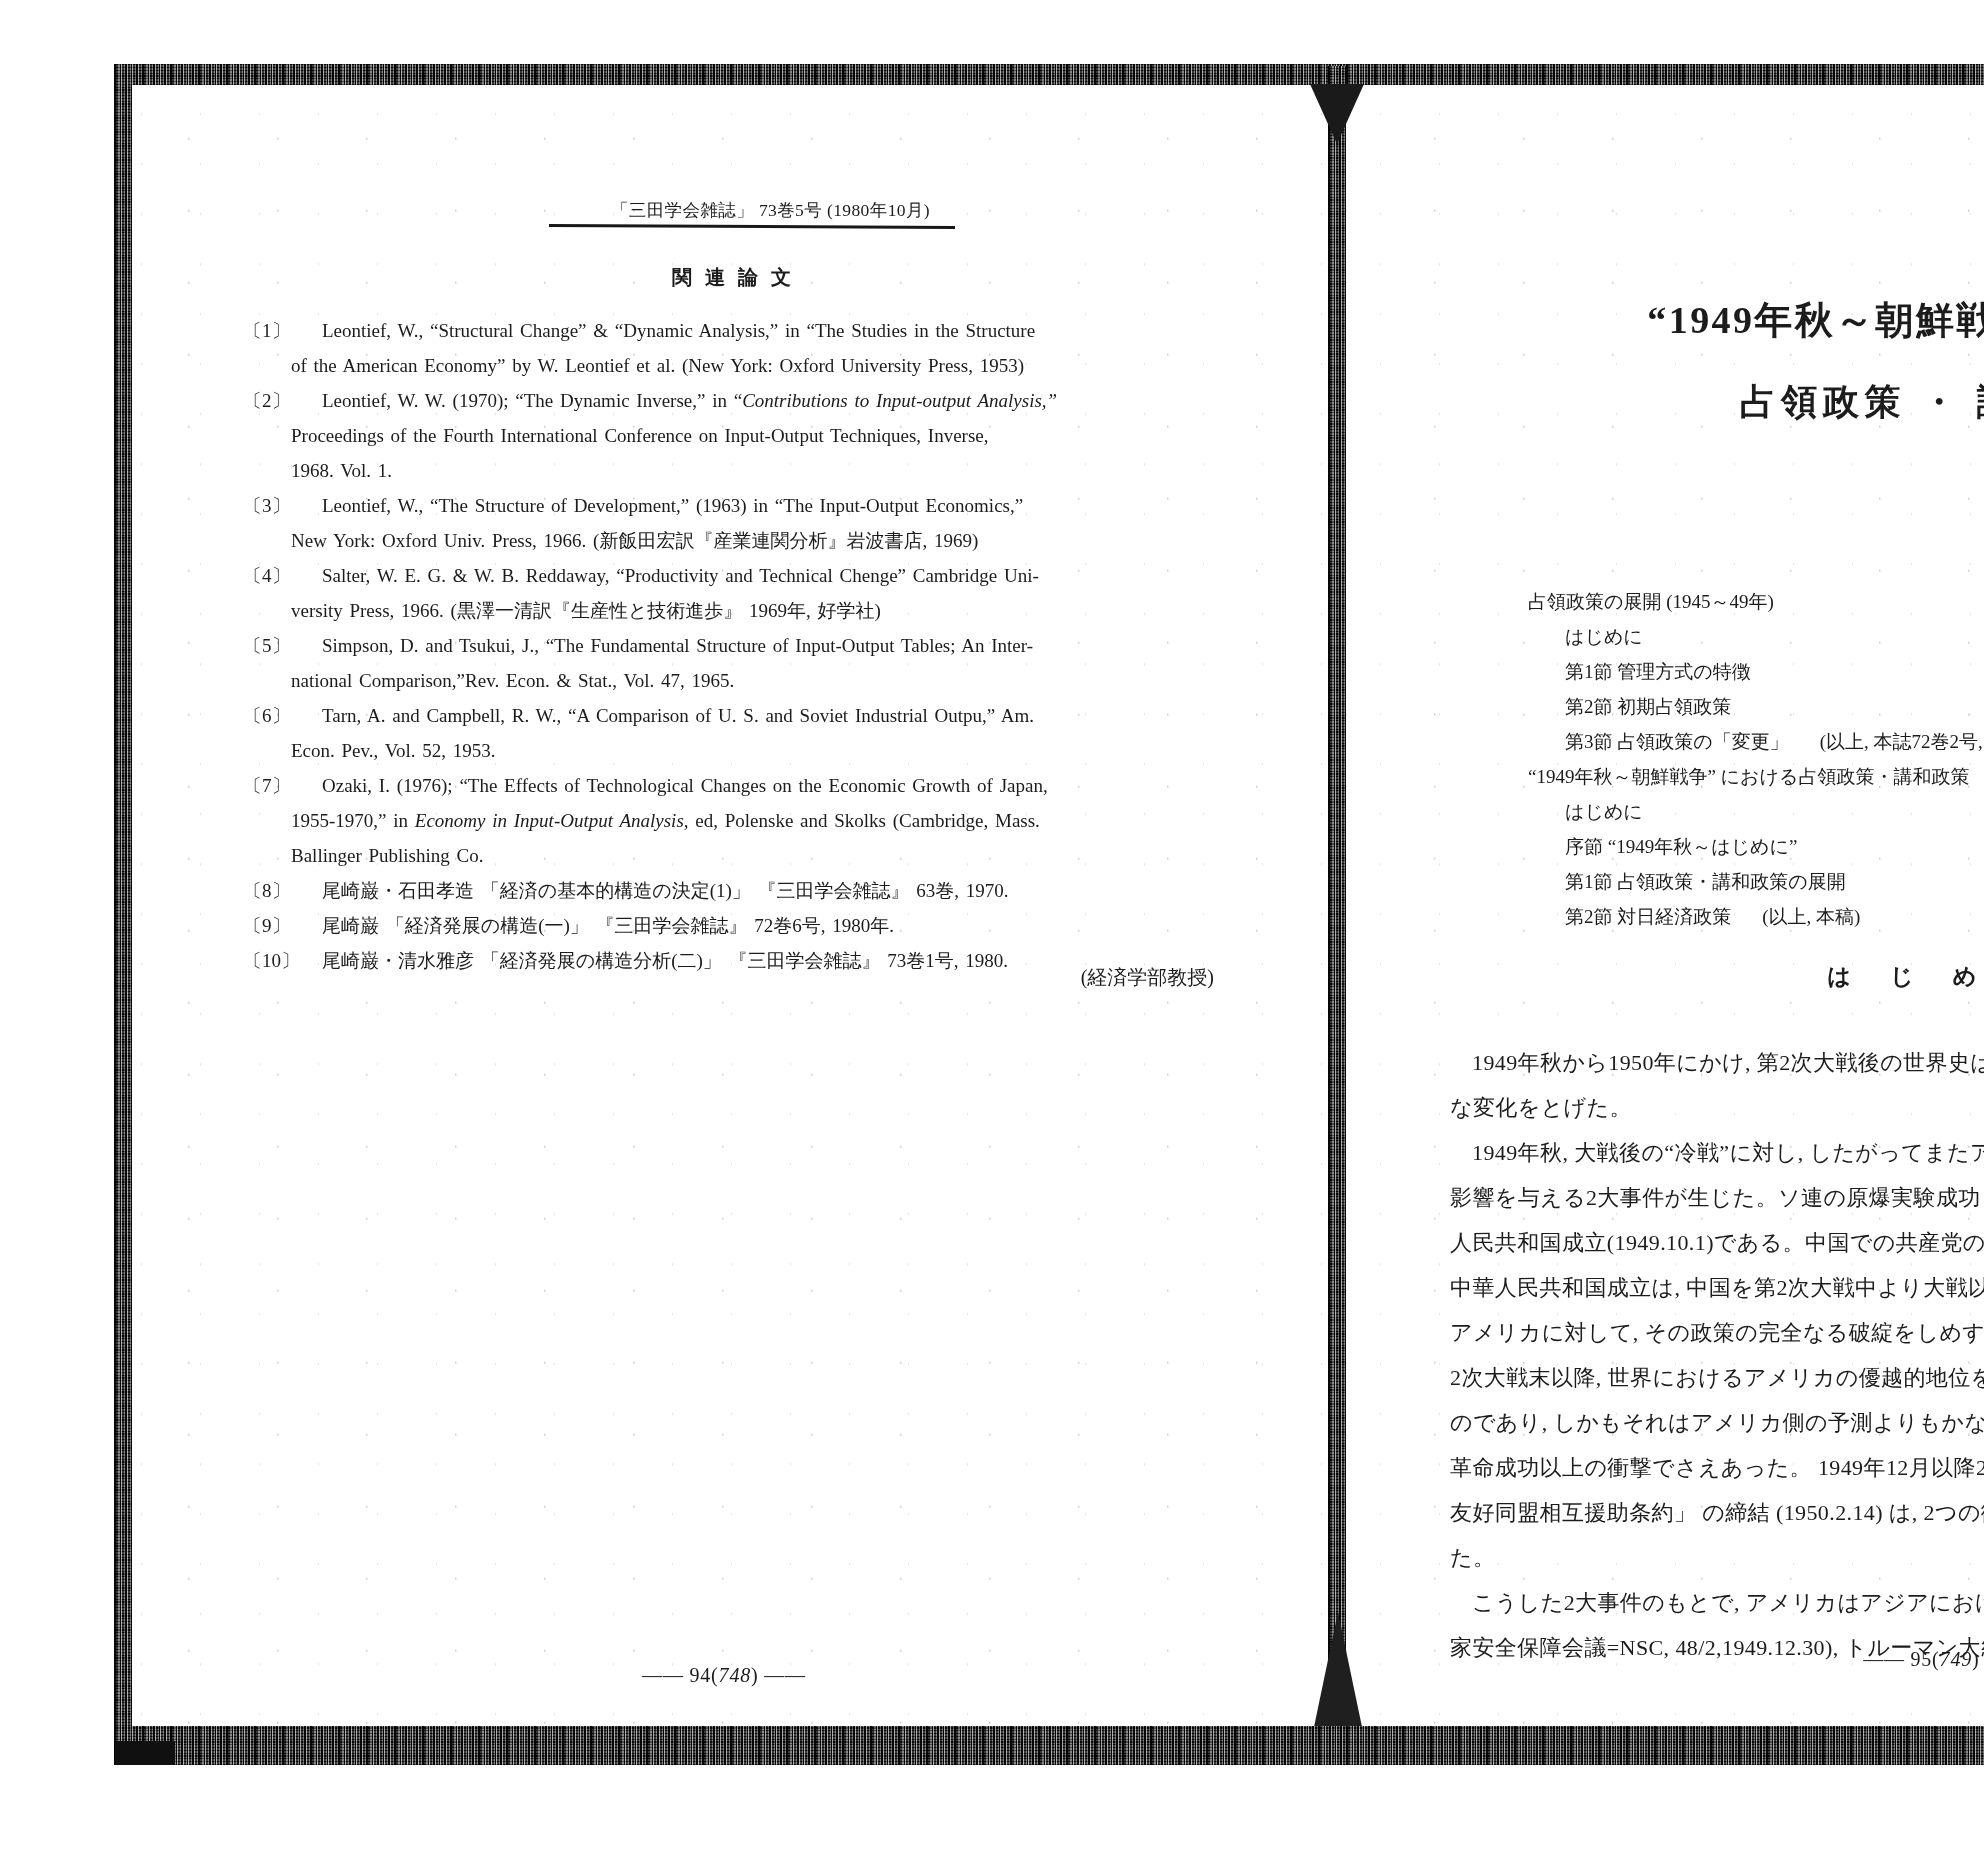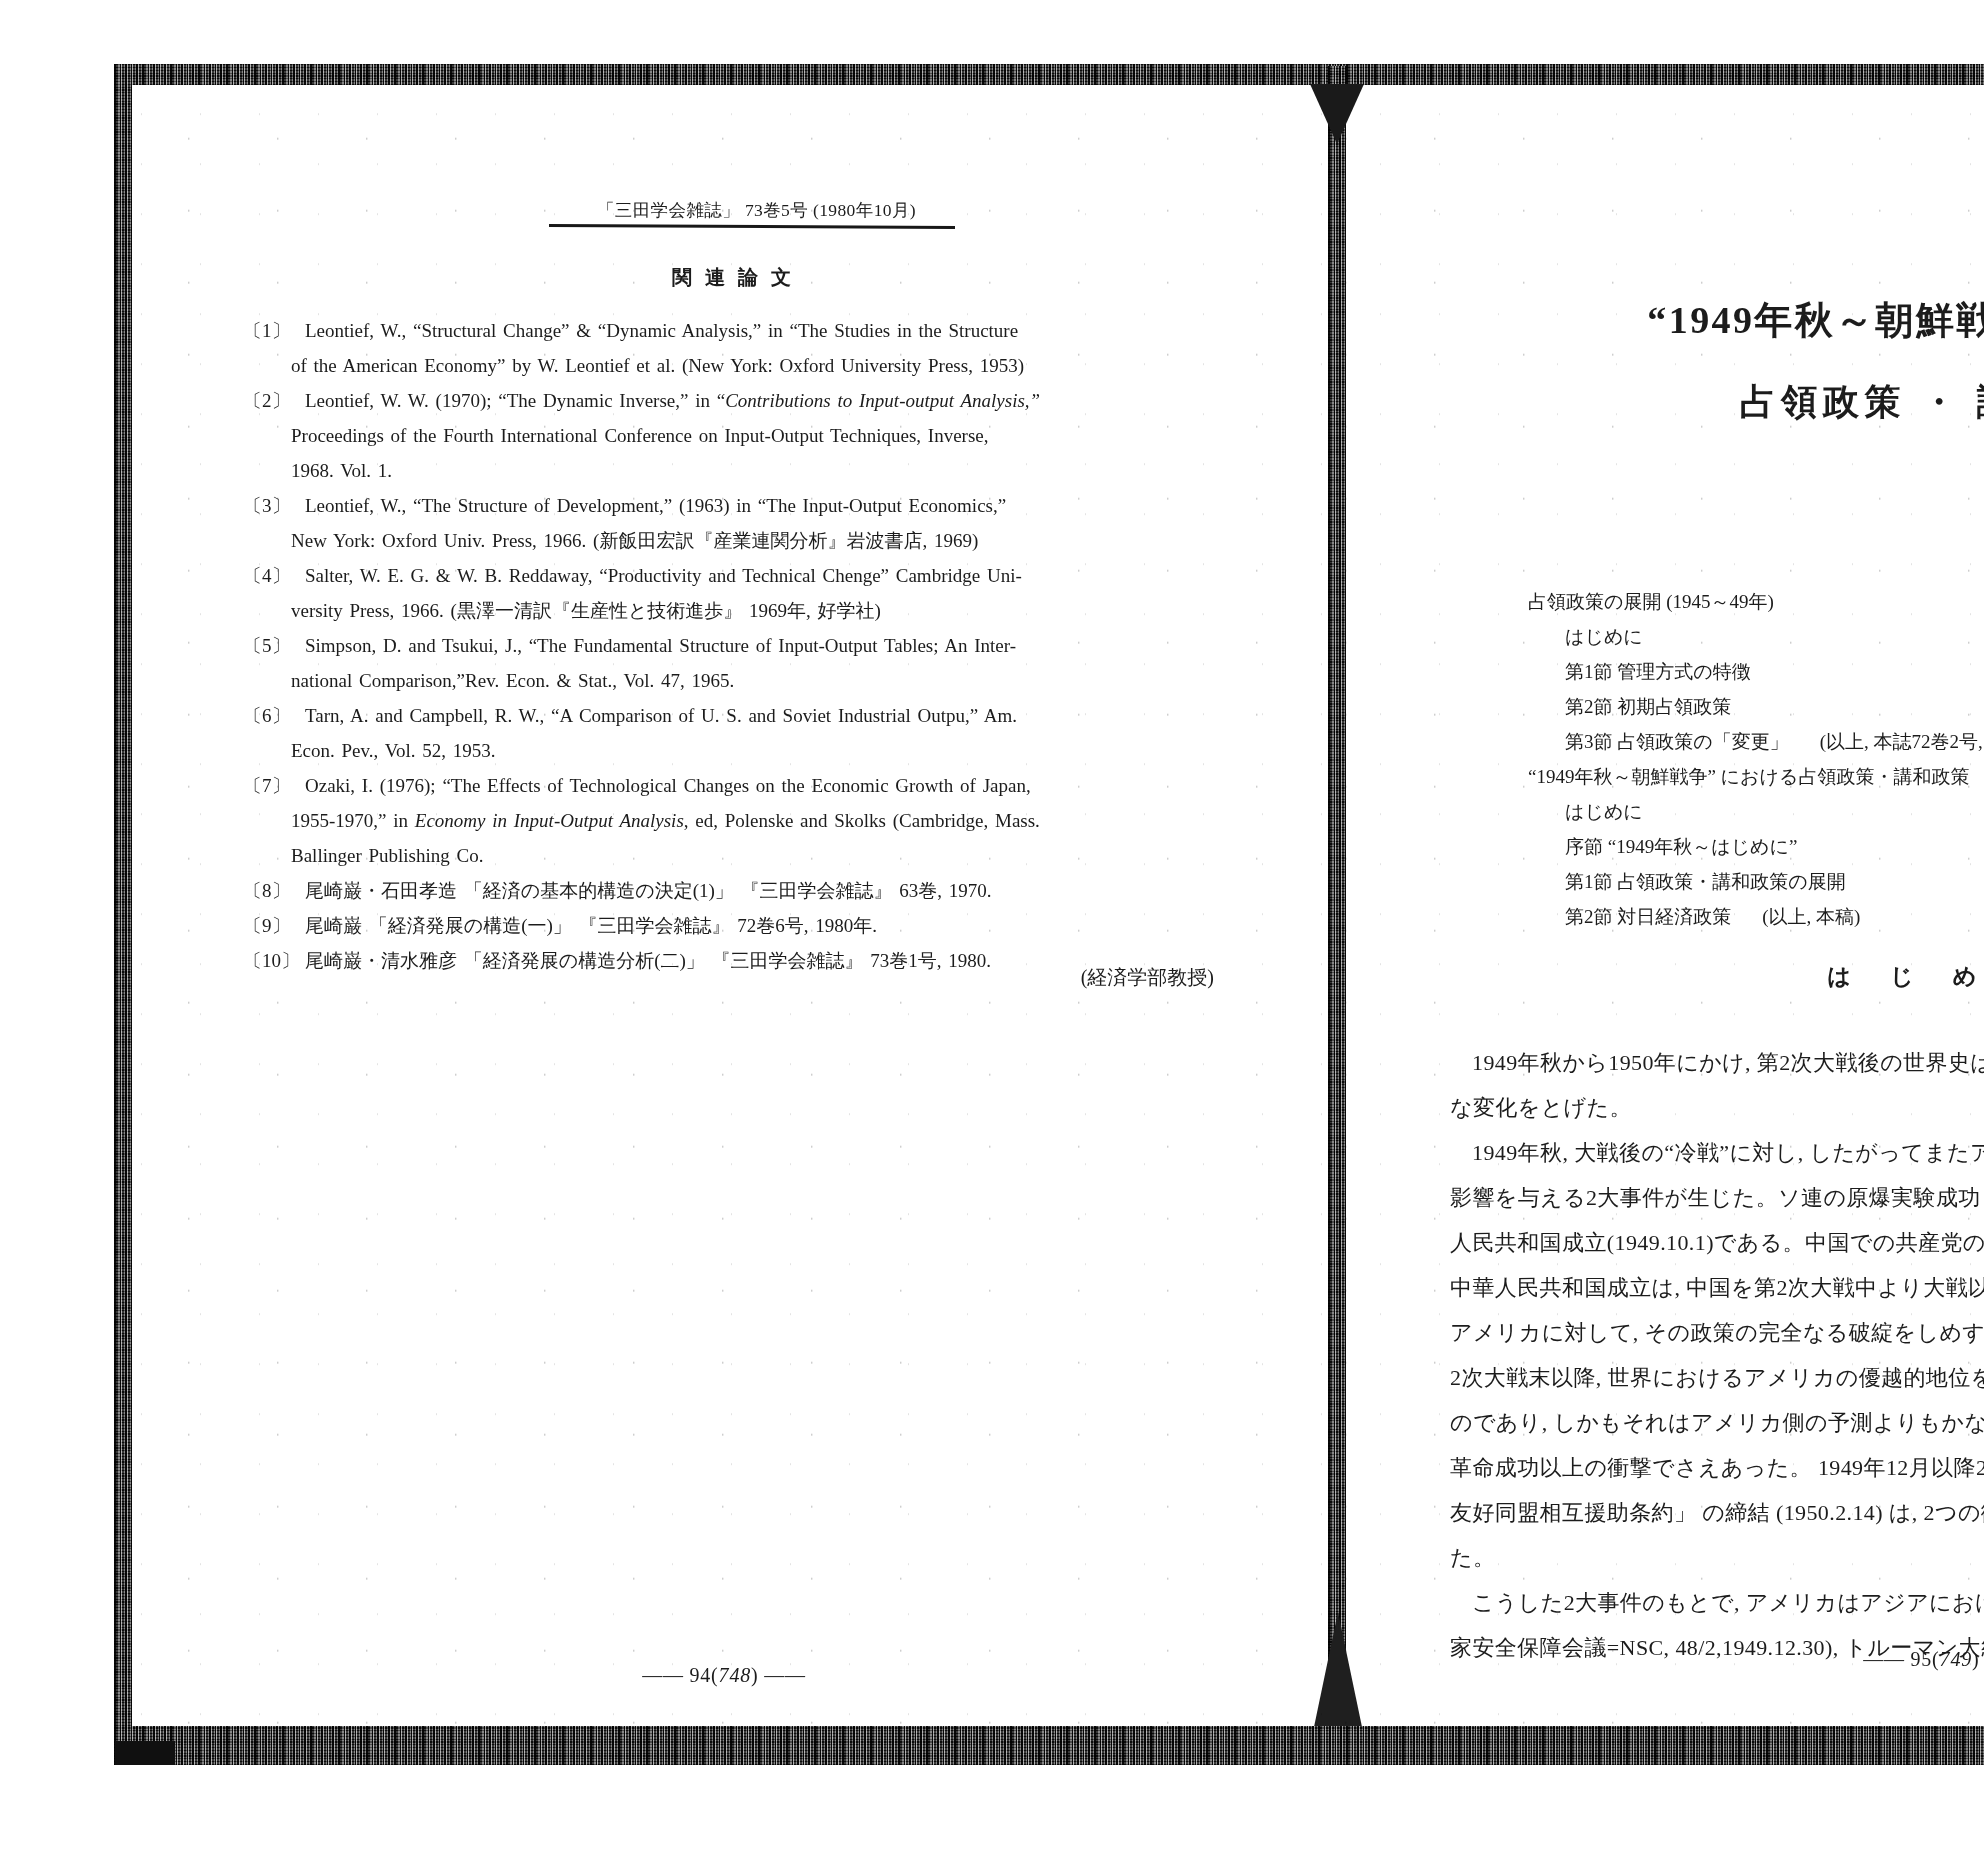--- a/index.html
+++ b/index.html
@@ -40,39 +40,39 @@
     background-image:
       radial-gradient(circle, rgba(0,0,0,.5) 0 0.6px, transparent 0.9px),
       radial-gradient(circle, rgba(0,0,0,.3) 0 0.4px, transparent 0.7px);
     background-size: 89px 72px, 59px 50px;
     background-position: 12.3px 18.7px, 39px 5.2px;
     opacity:.55;
     pointer-events:none;
   }
   
   .journal-header {
-    position:absolute; left:556px; top:198px; width:401px;
+    position:absolute; left:570px; top:198px; width:401px;
     font-size:17.5px; text-align:center; letter-spacing:0.4px; white-space:nowrap;
   }
   .journal-header-rule {
     position:absolute; left:549px; top:225px; width:406px; height:3.2px;
     background:#181818; transform:rotate(0.25deg);
   }
   .related-heading {
     position:absolute; left:672px; top:264px;
     font-size:20px; font-weight:bold; letter-spacing:4px; white-space:nowrap;
   }
   .references {
     position:absolute; left:291px; top:313px; width:983px;
     font-size:19px; line-height:35px; word-spacing:2px;
   }
   .ref-entry { position:relative; }
   .ref-label { position:absolute; left:-48px; top:0; line-height:35px; }
   .ref-line { white-space:nowrap; }
-  .ref-line.first { margin-left:14px; }
+  .ref-line.first { margin-left:31px; }
   .it { font-style:italic; }
   .professor-note {
     position:absolute; left:992px; top:964px; width:222px;
     font-size:20px; text-align:right; white-space:nowrap;
   }
   .page-number { position:absolute; font-size:20px; white-space:nowrap; letter-spacing:0.8px; }
   #page-number-left  { left:601px; top:1664px; width:246px; text-align:center; }
   #page-number-right { left:1822px; top:1648px; width:246px; text-align:center; }
   
   .article-title-1 {

